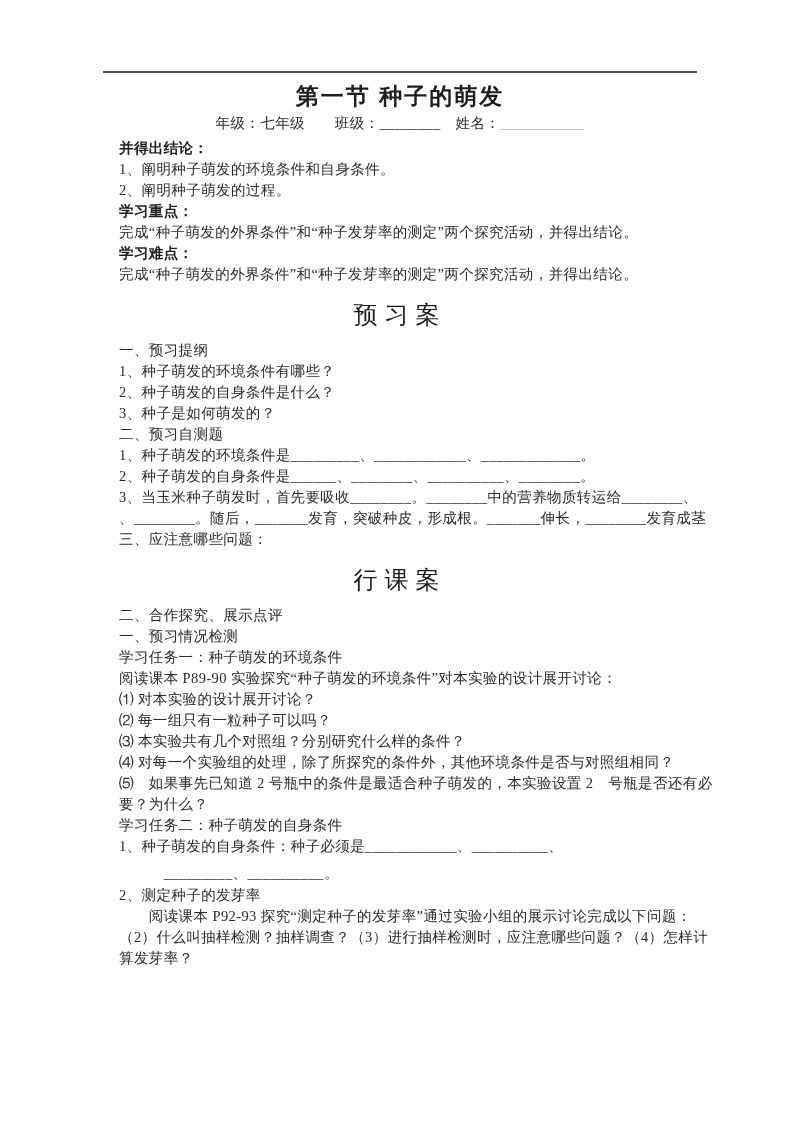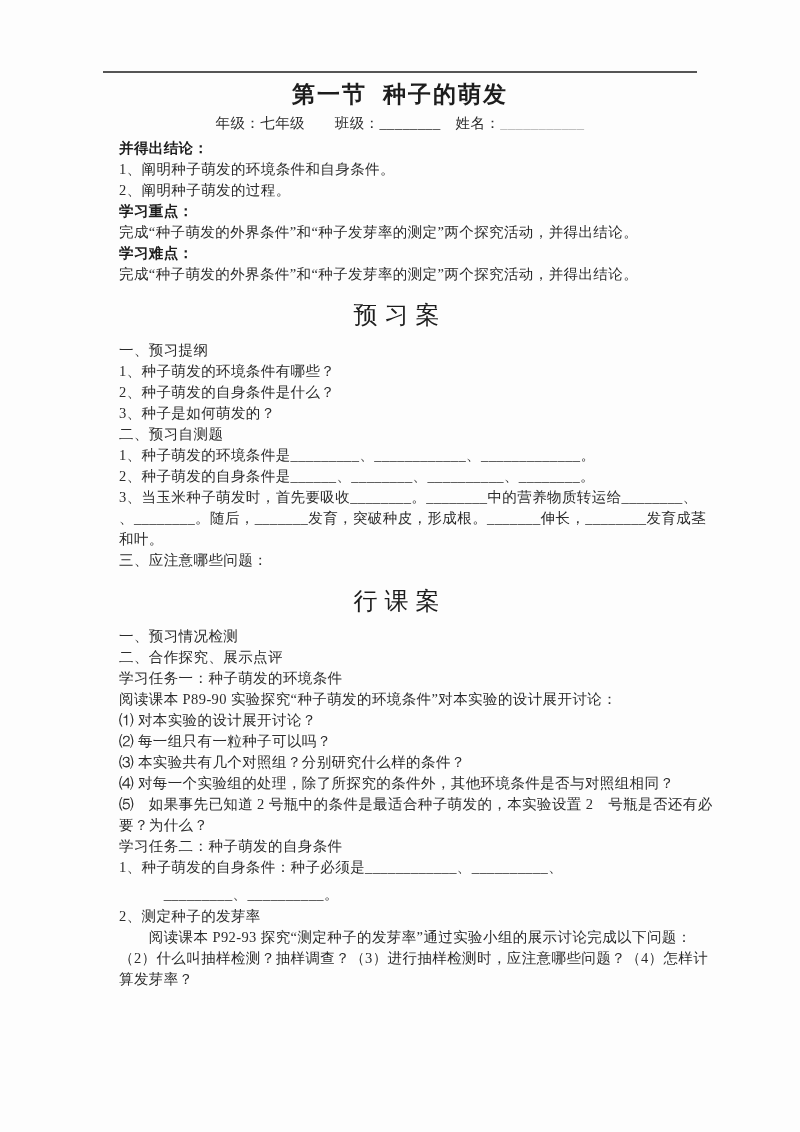--- a/index.html
+++ b/index.html
@@ -13,21 +13,21 @@
     color: #2b2b2b;
   }
   .top-rule {
     margin: 71px 103px 0 103px;
     border-top: 2px solid #555555;
     height: 0;
   }
   .doc-title {
     margin: 10px 0 0 0;
     text-align: center;
-    font-family: Liberation Mono, monospace;
+    font-family: Liberation Sans, sans-serif;
     font-weight: bold;
     font-size: 23px;
     line-height: 27px;
     letter-spacing: 2px;
     color: #1d1d1d;
   }
   .line {
     margin: 0;
     padding-left: 119px;
     white-space: nowrap;
@@ -82,28 +82,27 @@
   <p class="line">一、预习提纲</p>
   <p class="line">1、种子萌发的环境条件有哪些？</p>
   <p class="line">2、种子萌发的自身条件是什么？</p>
   <p class="line">3、种子是如何萌发的？</p>
 
   <p class="line">二、预习自测题</p>
   <p class="line">1、种子萌发的环境条件是_________、____________、_____________。</p>
   <p class="line">2、种子萌发的自身条件是______、________、__________、________。</p>
   <p class="line">3、当玉米种子萌发时，首先要吸收________。________中的营养物质转运给________、</p>
   <p class="line">、________。随后，_______发育，突破种皮，形成根。_______伸长，________发育成茎</p>
-  <p class="line">和叶。</p>
 
   <p class="line">三、应注意哪些问题：</p>
 
   <h2 class="section-title">行课案</h2>
 
+  <p class="line">二、合作探究、展示点评</p>
   <p class="line">一、预习情况检测</p>
-  <p class="line">二、合作探究、展示点评</p>
 
   <p class="line">学习任务一：种子萌发的环境条件</p>
   <p class="line">阅读课本 P89-90 实验探究“种子萌发的环境条件”对本实验的设计展开讨论：</p>
   <p class="line">⑴ 对本实验的设计展开讨论？</p>
   <p class="line">⑵ 每一组只有一粒种子可以吗？</p>
   <p class="line">⑶ 本实验共有几个对照组？分别研究什么样的条件？</p>
   <p class="line">⑷ 对每一个实验组的处理，除了所探究的条件外，其他环境条件是否与对照组相同？</p>
   <p class="line">⑸　如果事先已知道 2 号瓶中的条件是最适合种子萌发的，本实验设置 2　号瓶是否还有必</p>
   <p class="line">要？为什么？</p>
 

